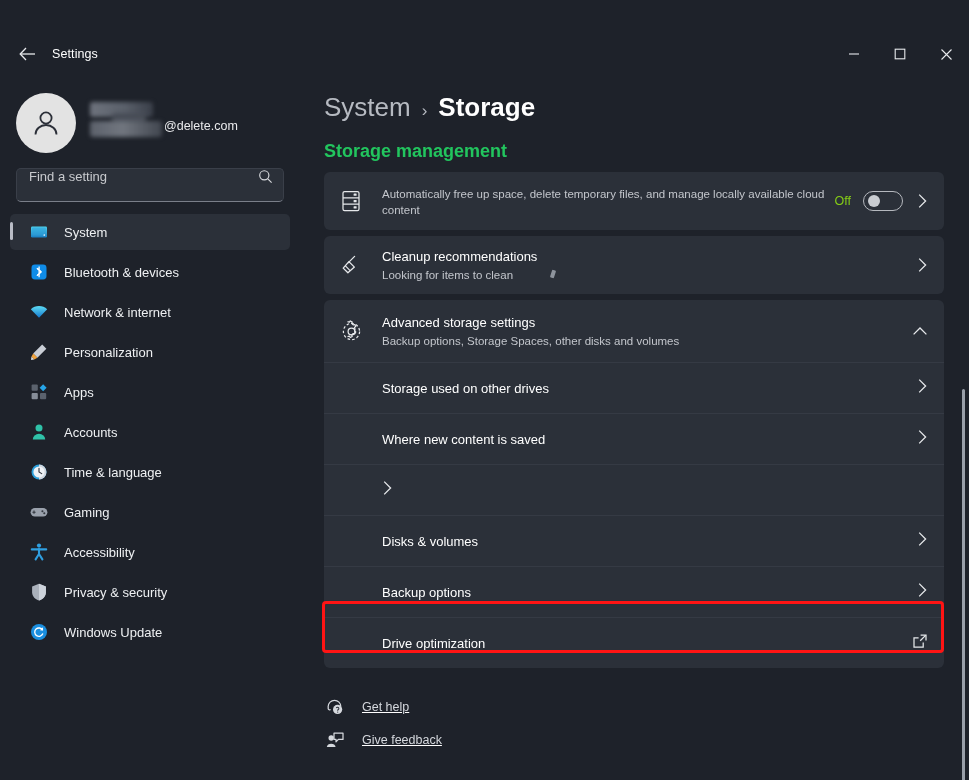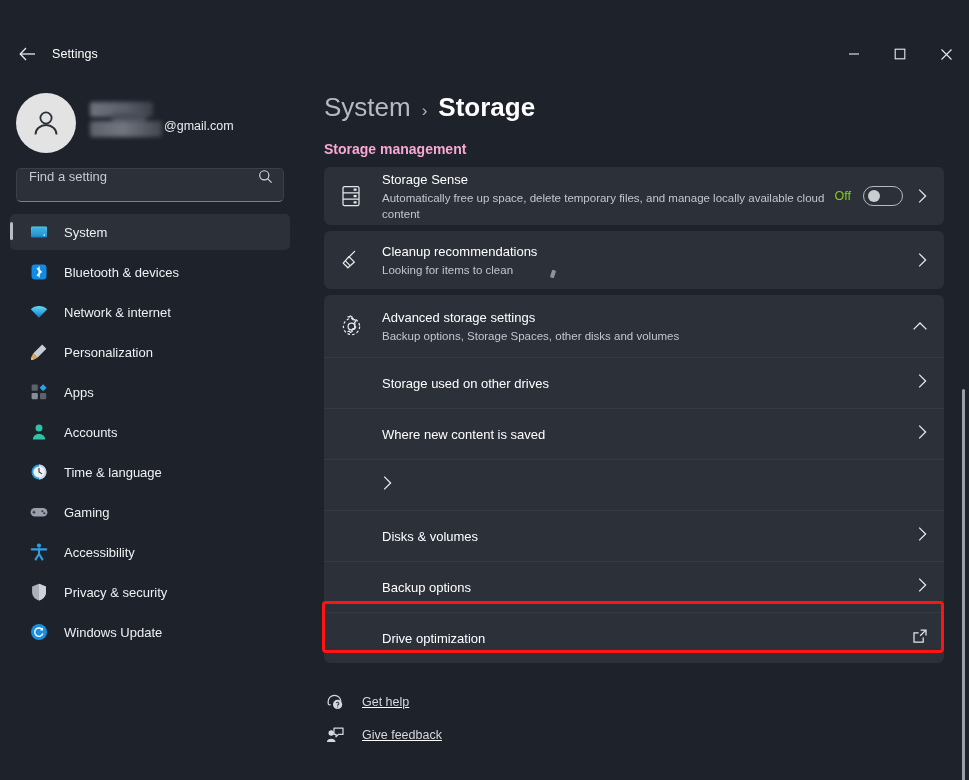--- a/index.html
+++ b/index.html
@@ -90,21 +90,21 @@
   .main {
     position: absolute; left: 300px; top: 40px; width: 669px; height: 740px;
   }
   .breadcrumb {
     margin: 18px 0 0 24px; display: flex; align-items: baseline; font-size: 26px;
   }
   .bc-parent { color: #b6bac1; font-weight: 400; }
   .bc-sep { margin: 0 11px; color: #b6bac1; font-size: 17px; }
   .bc-current { color: #ffffff; font-weight: 700; }
   .section-head {
-    margin: 18px 0 10px 24px; font-size: 14px; font-weight: 700; color: #f9a8d4;
+    margin: 18px 0 10px 24px; font-size: 18px; font-weight: 700; color: #22c55e;
   }
 
   .cards { margin-left: 24px; width: 620px; }
   .card {
     background: #2b3039; border-radius: 6px; margin-bottom: 6px; overflow: hidden;
   }
   .row {
     display: flex; align-items: center; min-height: 58px; padding: 0 16px 0 14px;
   }
   .row .ricon {
@@ -198,21 +198,21 @@
       <div class="avatar">
         <svg width="34" height="34" viewBox="0 0 34 34">
           <circle cx="17" cy="12" r="5.6" fill="none" stroke="#2b2f38" stroke-width="1.8"></circle>
           <path d="M6.5 28.5 a10.5 9.5 0 0 1 21 0" fill="none" stroke="#2b2f38" stroke-width="1.8"></path>
         </svg>
       </div>
       <div class="acct-text">
         <div class="redact r1"></div>
         <div class="redact r3"></div>
         <div class="redact r2"></div>
-        <div class="acct-email">@gmail.com</div>
+        <div class="acct-email">@delete.com</div>
       </div>
     </div>
 
     <div class="searchwrap">
       <div class="searchbox">
         <input type="text" placeholder="Find a setting" style="">
         <svg width="15" height="15" viewBox="0 0 15 15">
           <circle cx="6.3" cy="6.3" r="4.6" fill="none" stroke="#d7d9dd" stroke-width="1.15"></circle>
           <path d="M9.8 9.8 L13.6 13.6" stroke="#d7d9dd" stroke-width="1.15" fill="none"></path>
         </svg>
@@ -373,21 +373,20 @@
           <span class="ricon">
             <svg width="22" height="24" viewBox="0 0 22 24">
               <rect x="3" y="2.5" width="16" height="19" rx="1.6" fill="none" stroke="#e6e8eb" stroke-width="1.25"></rect>
               <path d="M3 8.8 H19 M3 15.2 H19" stroke="#e6e8eb" stroke-width="1.25"></path>
               <rect x="13.6" y="4.6" width="3" height="2.2" rx=".5" fill="#e6e8eb"></rect>
               <rect x="13.6" y="11" width="3" height="2.2" rx=".5" fill="#e6e8eb"></rect>
               <rect x="13.6" y="17.3" width="3" height="2.2" rx=".5" fill="#e6e8eb"></rect>
             </svg>
           </span>
           <div class="rtext">
-            <div class="rtitle">Storage Sense</div>
             <div class="rsub">Automatically free up space, delete temporary files, and manage locally available cloud content</div>
           </div>
           <div class="rright">
             <span class="offlabel">Off</span>
             <span class="toggle">
               <span class="knob"></span>
             </span>
             <span class="chev">
               <svg width="11" height="16" viewBox="0 0 11 16">
                 <path d="M2.2 1.6 L8.6 8 L2.2 14.4" fill="none" stroke="#e6e8eb" stroke-width="1.3"></path>

